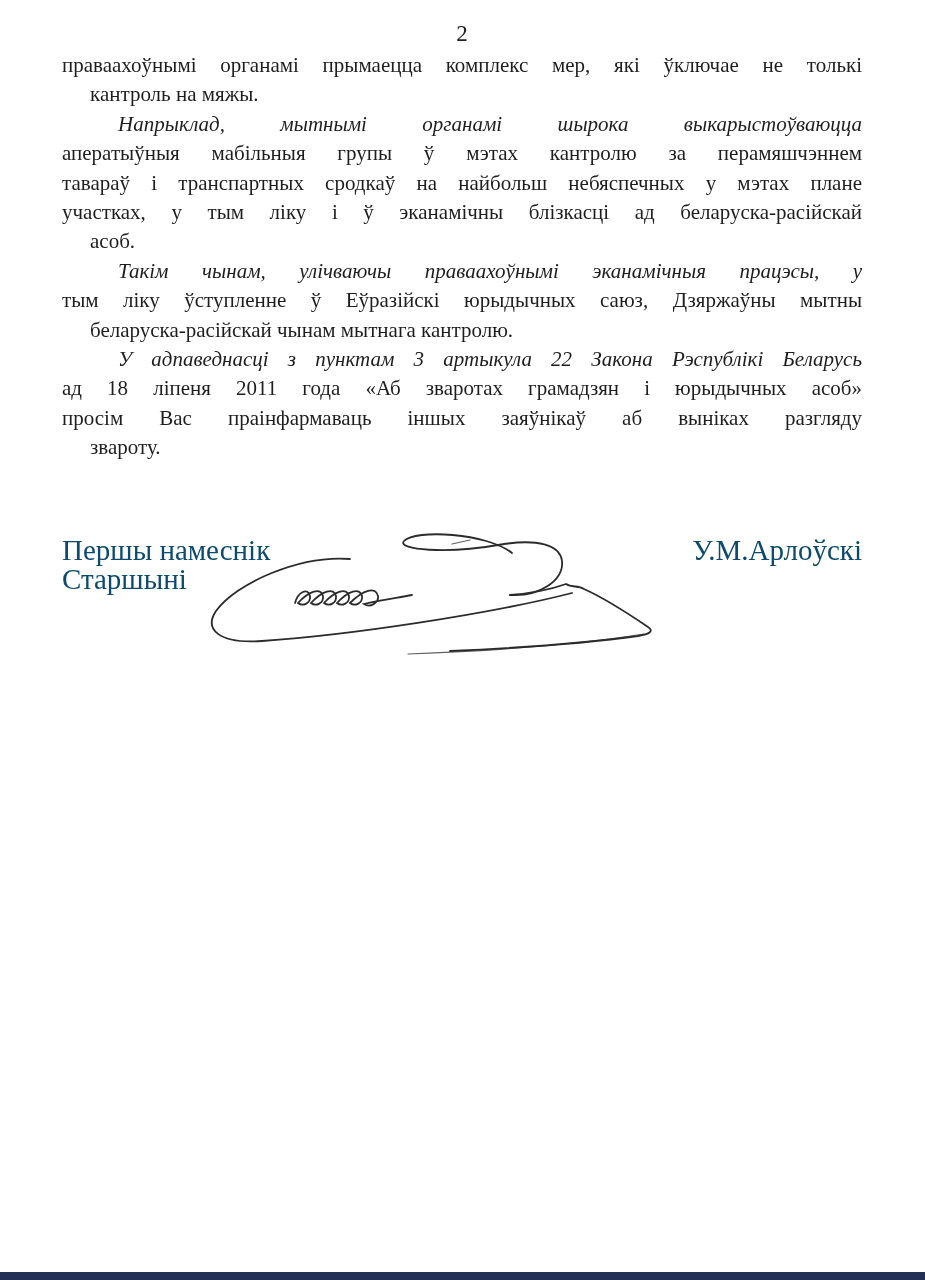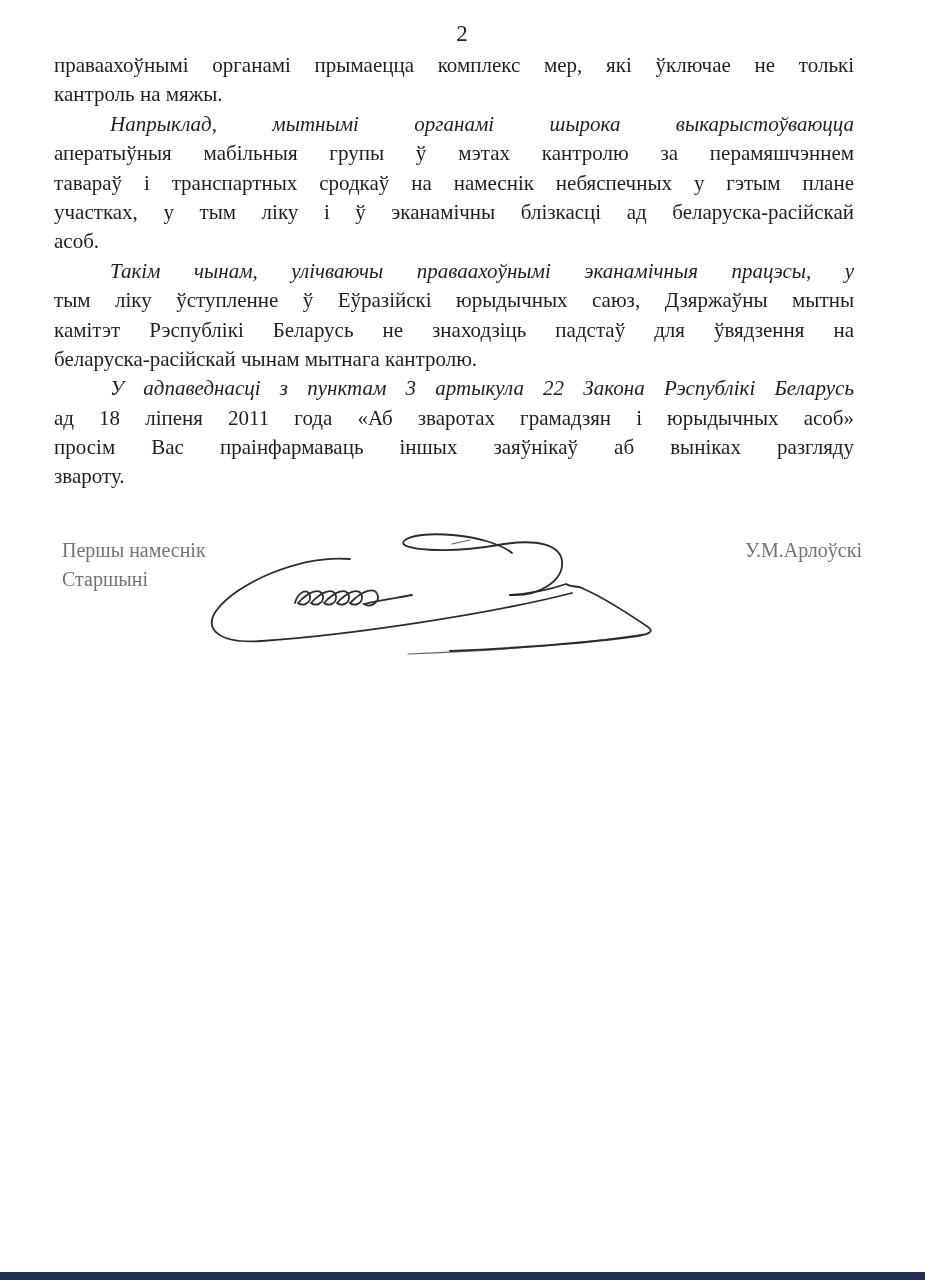--- a/index.html
+++ b/index.html
@@ -13,35 +13,35 @@
     position: absolute; inset: 0;
     background: #ffffff;
     color: #1e1e1e;
   }
   .page-number {
     position: absolute; top: 20px; left: 62px; width: 800px;
     text-align: center;
     font-size: 23px; line-height: 28px; color: #222222;
   }
   .body-text {
-    position: absolute; top: 51px; left: 54px; width: 800px;
+    position: absolute; top: 51px; left: 62px; width: 800px;
     font-size: 21px; line-height: 29.4px;
     color: #1e1e1e;
   }
   .text-line {
     height: 29.4px;
     text-align: justify;
     text-align-last: justify;
     white-space: normal;
   }
-  .text-line.para-end { text-align-last: left; }
+  .text-line.para-end { text-align-last: left; margin-left: 28px; }
   .text-line.indent { text-indent: 56px; font-style: italic; }
   .sign-block {
     position: absolute; top: 536px; left: 62px; width: 800px;
-    font-size: 20px; line-height: 29.4px; color: #737373;
+    font-size: 29px; line-height: 29.4px; color: #0c4a6e;
   }
   .sign-title div { height: 29.4px; }
   .signer-name {
     position: absolute; top: 0; right: 0;
     text-align: center;
   }
   .signature-svg {
     position: absolute; left: 200px; top: 523px;
     width: 470px; height: 135px;
     z-index: 2; pointer-events: none;
@@ -62,27 +62,26 @@
 
   <div class="page-number">2</div>
 
   <div class="body-text">
 
     <div class="text-line">праваахоўнымі органамі прымаецца комплекс мер, які ўключае не толькі</div>
     <div class="text-line para-end">кантроль на мяжы.</div>
 
     <div class="text-line indent">Напрыклад, мытнымі органамі шырока выкарыстоўваюцца</div>
     <div class="text-line">аператыўныя мабільныя групы ў мэтах кантролю за перамяшчэннем</div>
-    <div class="text-line">тавараў і транспартных сродкаў на намеснік небяспечных у гэтым плане</div>
+    <div class="text-line">тавараў і транспартных сродкаў на найбольш небяспечных у мэтах плане</div>
     <div class="text-line">участках, у тым ліку і ў эканамічны блізкасці ад беларуска-расійскай</div>
     <div class="text-line para-end">асоб.</div>
 
     <div class="text-line indent">Такім чынам, улічваючы праваахоўнымі эканамічныя працэсы, у</div>
     <div class="text-line">тым ліку ўступленне ў Еўразійскі юрыдычных саюз, Дзяржаўны мытны</div>
-    <div class="text-line">камітэт Рэспублікі Беларусь не знаходзіць падстаў для ўвядзення на</div>
     <div class="text-line para-end">беларуска-расійскай чынам мытнага кантролю.</div>
 
     <div class="text-line indent">У адпаведнасці з пунктам 3 артыкула 22 Закона Рэспублікі Беларусь</div>
     <div class="text-line">ад 18 ліпеня 2011 года «Аб зваротах грамадзян і юрыдычных асоб»</div>
     <div class="text-line">просім Вас праінфармаваць іншых заяўнікаў аб выніках разгляду</div>
     <div class="text-line para-end">звароту.</div>
   </div>
 
   <div class="sign-block">
     <div class="sign-title">

